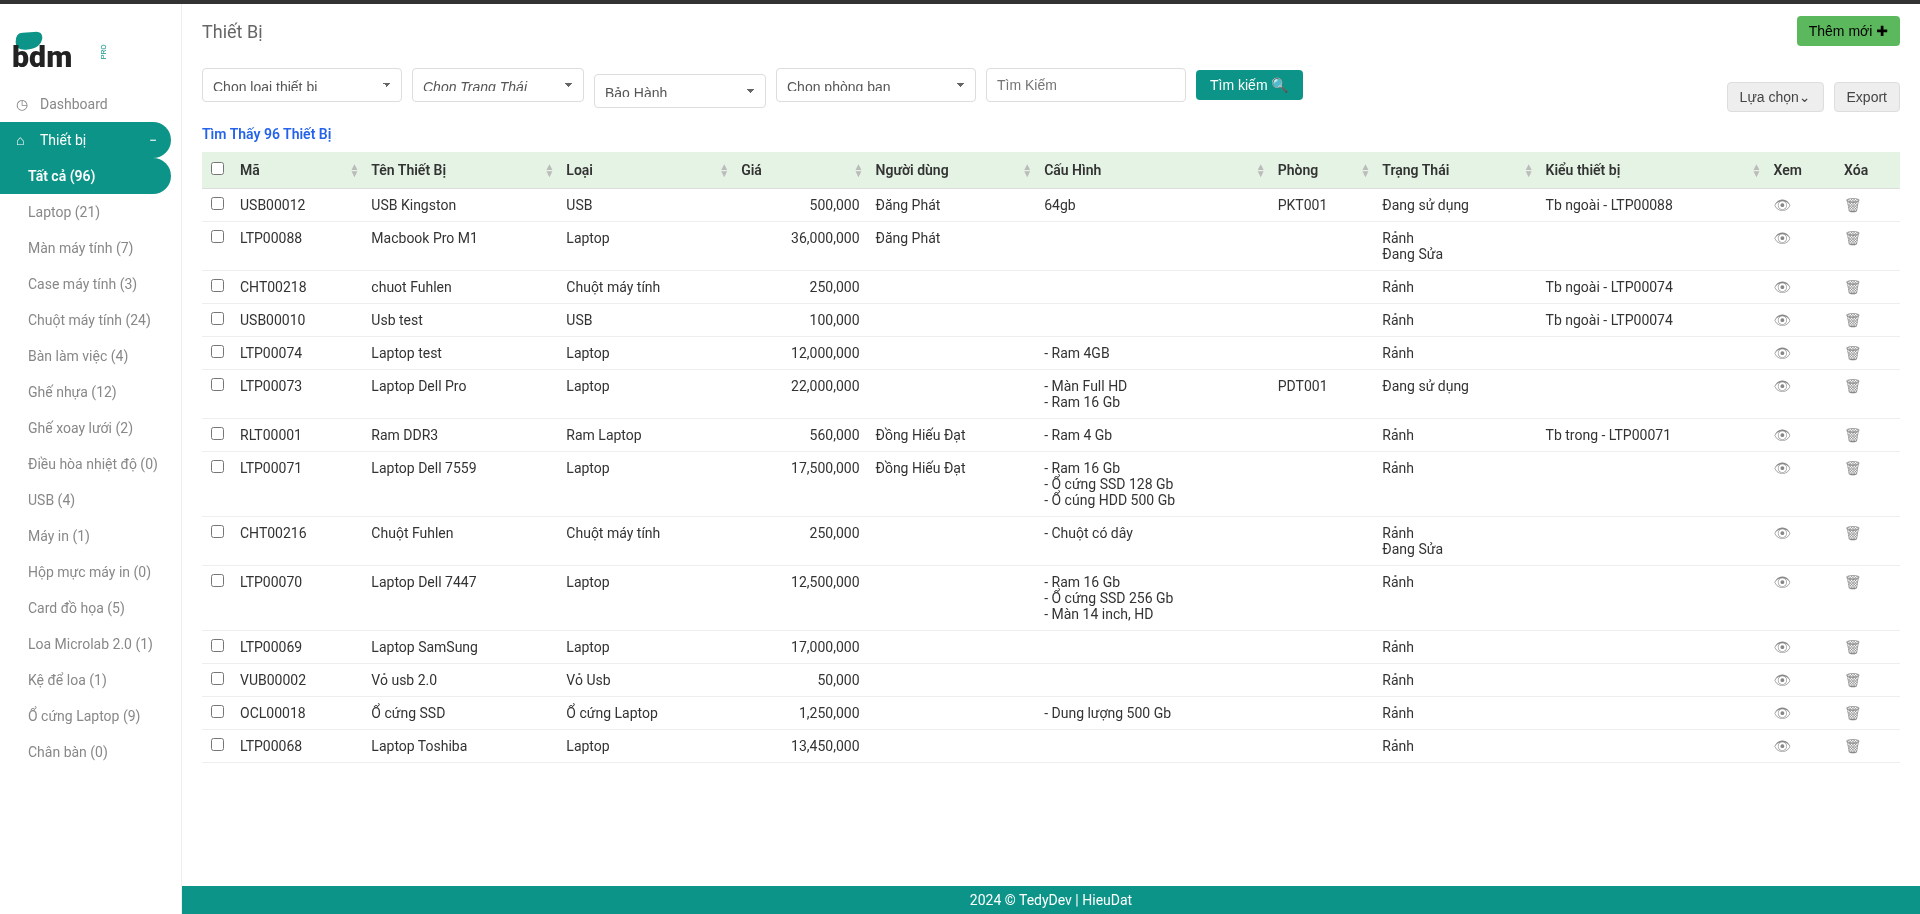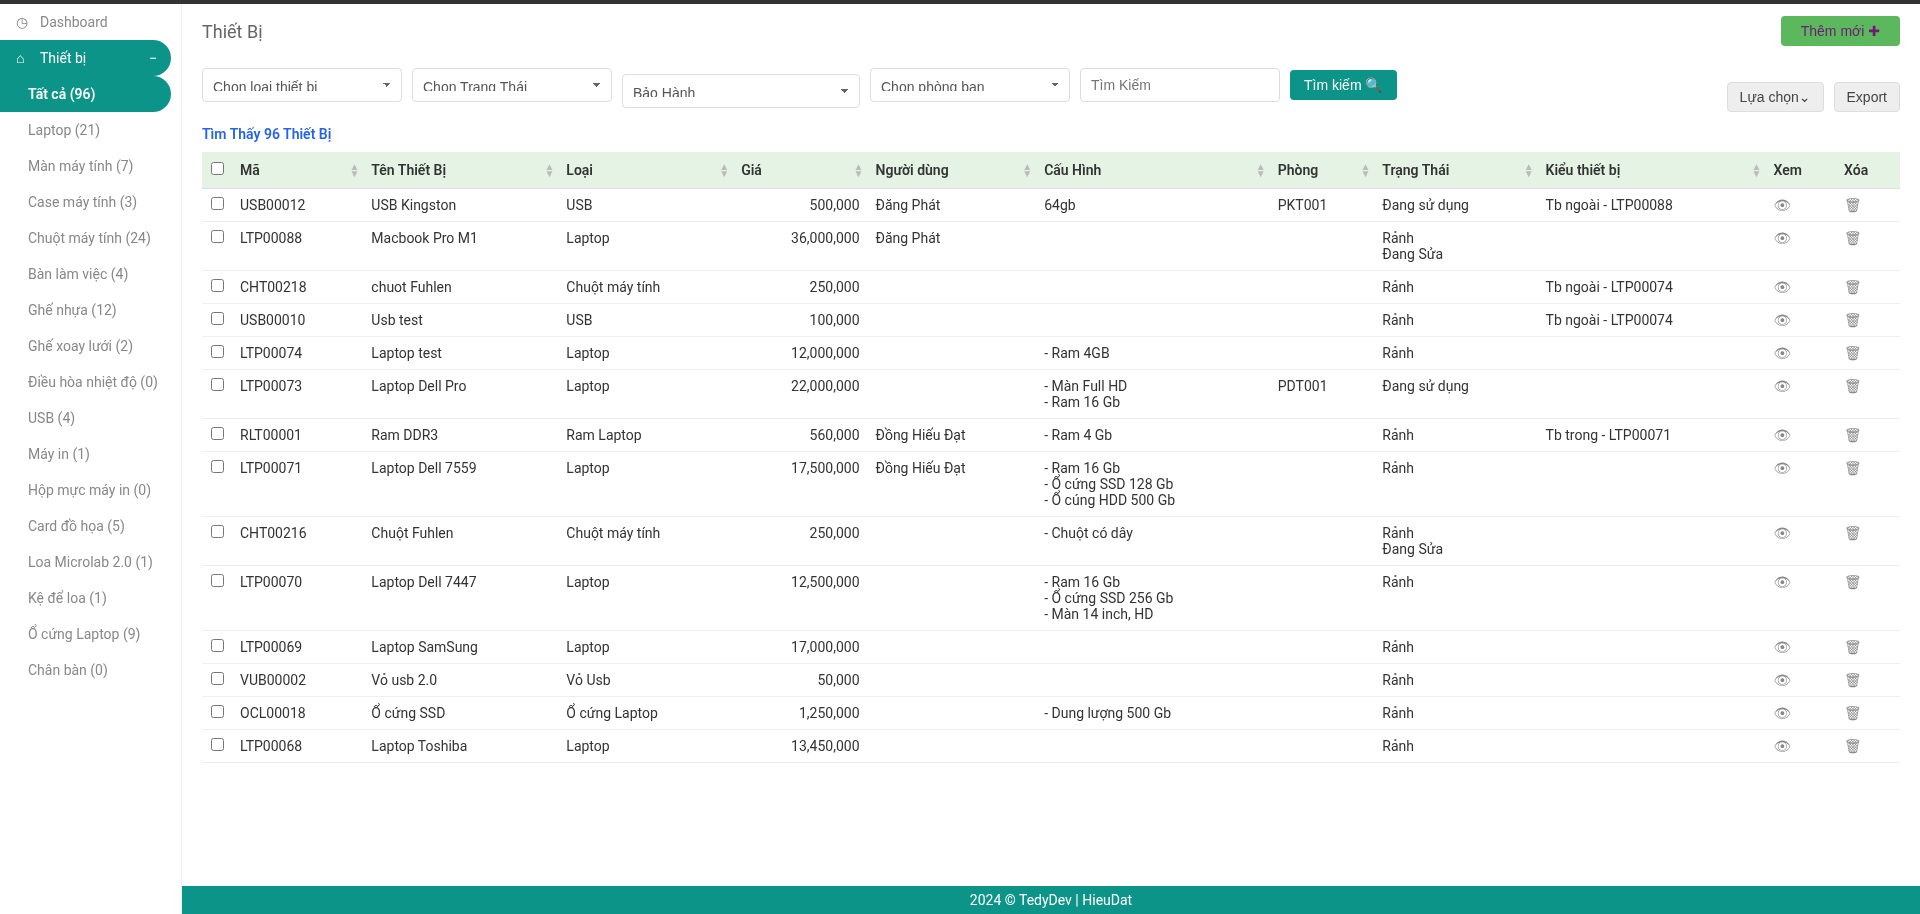--- a/index.html
+++ b/index.html
@@ -13,27 +13,27 @@
 .nav-item.dashboard { color: #888; }
 .nav-item.active { background: #0d9488; color: #fff; border-radius: 0 22px 22px 0; margin-right: 10px; position: relative; }
 .nav-item.active .minus { position: absolute; right: 14px; }
 .nav-sub { padding: 10px 16px 10px 28px; color: #888; cursor: pointer; font-size: 14px; }
 .nav-sub.active-sub { background: #0d9488; color: #ffffff; border-radius: 0 22px 22px 0; margin-right: 10px; font-weight: 600; }
 .nav-icon { margin-right: 8px; width: 16px; display: inline-block; }
 
 .main { flex: 1; display: flex; flex-direction: column; overflow: hidden; }
 .header { display: flex; justify-content: space-between; align-items: center; padding: 12px 20px; }
 .page-title { font-size: 18px; color: #666; font-weight: 400; }
-.btn-add { background: #5cb85c; color: #701a75; border: none; padding: 7px 20px; border-radius: 4px; cursor: pointer; font-size: 14px; }
+.btn-add { background: #5cb85c; color: #000000; border: none; padding: 7px 12px; border-radius: 4px; cursor: pointer; font-size: 14px; }
 .filters { display: flex; gap: 10px; padding: 0 20px 10px; align-items: center; }
 .sel, .inp { border: 1px solid #ddd; border-radius: 4px; padding: 10px 10px; font-size: 14px; height: 34px; background: #fff; }
 .sel { appearance: none; padding-right: 28px; background-image: linear-gradient(45deg, transparent 50%, #666 50%), linear-gradient(135deg, #666 50%, transparent 50%); background-position: calc(100% - 14px) 14px, calc(100% - 10px) 14px; background-size: 4px 4px, 4px 4px; background-repeat: no-repeat; color: #555;}
 .sel-type { width: 200px; }
-.sel-status { width: 200px; }
-.sel-warranty { width: 238px; margin-top: 12px; }
+.sel-status { width: 172px; font-style: italic; }
+.sel-warranty { width: 172px; margin-top: 12px; }
 .sel-dept { width: 200px; }
 .inp { width: 200px; }
 .btn-search { background: #0d9488; color: #fff; border: none; padding: 7px 14px; border-radius: 4px; cursor: pointer; font-size: 14px; }
 .spacer { flex: 1; }
 .btn-grey { background: #eee; color: #444; border: 1px solid #ddd; padding: 6px 12px; border-radius: 4px; cursor: pointer; font-size: 14px; margin-top: 24px; }
 
 .found { color: #2563eb; font-weight: 600; padding: 4px 20px 10px; font-size: 14px; }
 
 .table-wrap { flex: 1; overflow: auto; padding: 0 20px; }
 table { width: 100%; border-collapse: collapse; }
@@ -46,20 +46,27 @@
 .multiline { white-space: pre-line; }
 
 .footer { background: #0d9488; color: #fff; text-align: center; padding: 6px; font-size: 14px; }
 </style>
 </head>
 <body>
 
 <div class="topbar"></div>
 <div class="app">
   <aside class="sidebar">
+    <div class="logo">
+      <svg viewBox="0 0 180 70">
+          <path d="M15 15 Q5 15 5 28 Q5 40 22 38 Q40 36 42 22 Q42 12 30 14 Z" fill="#0d9488"></path>
+          <text x="0" y="62" font-size="42" font-weight="900" fill="#222">bdm</text>
+          <text x="130" y="52" font-size="11" fill="#0d9488" transform="rotate(-90 130 52)">PRO</text>
+        </svg>
+    </div>
     <div class="nav-item dashboard">
       <span class="nav-icon">◷</span>
       <span>Dashboard</span>
     </div>
     <div class="nav-item active">
       <span class="nav-icon">⌂</span>
       <span>Thiết bị</span>
       <span class="minus">−</span>
     </div>
     <div id="nav-sub-list">

